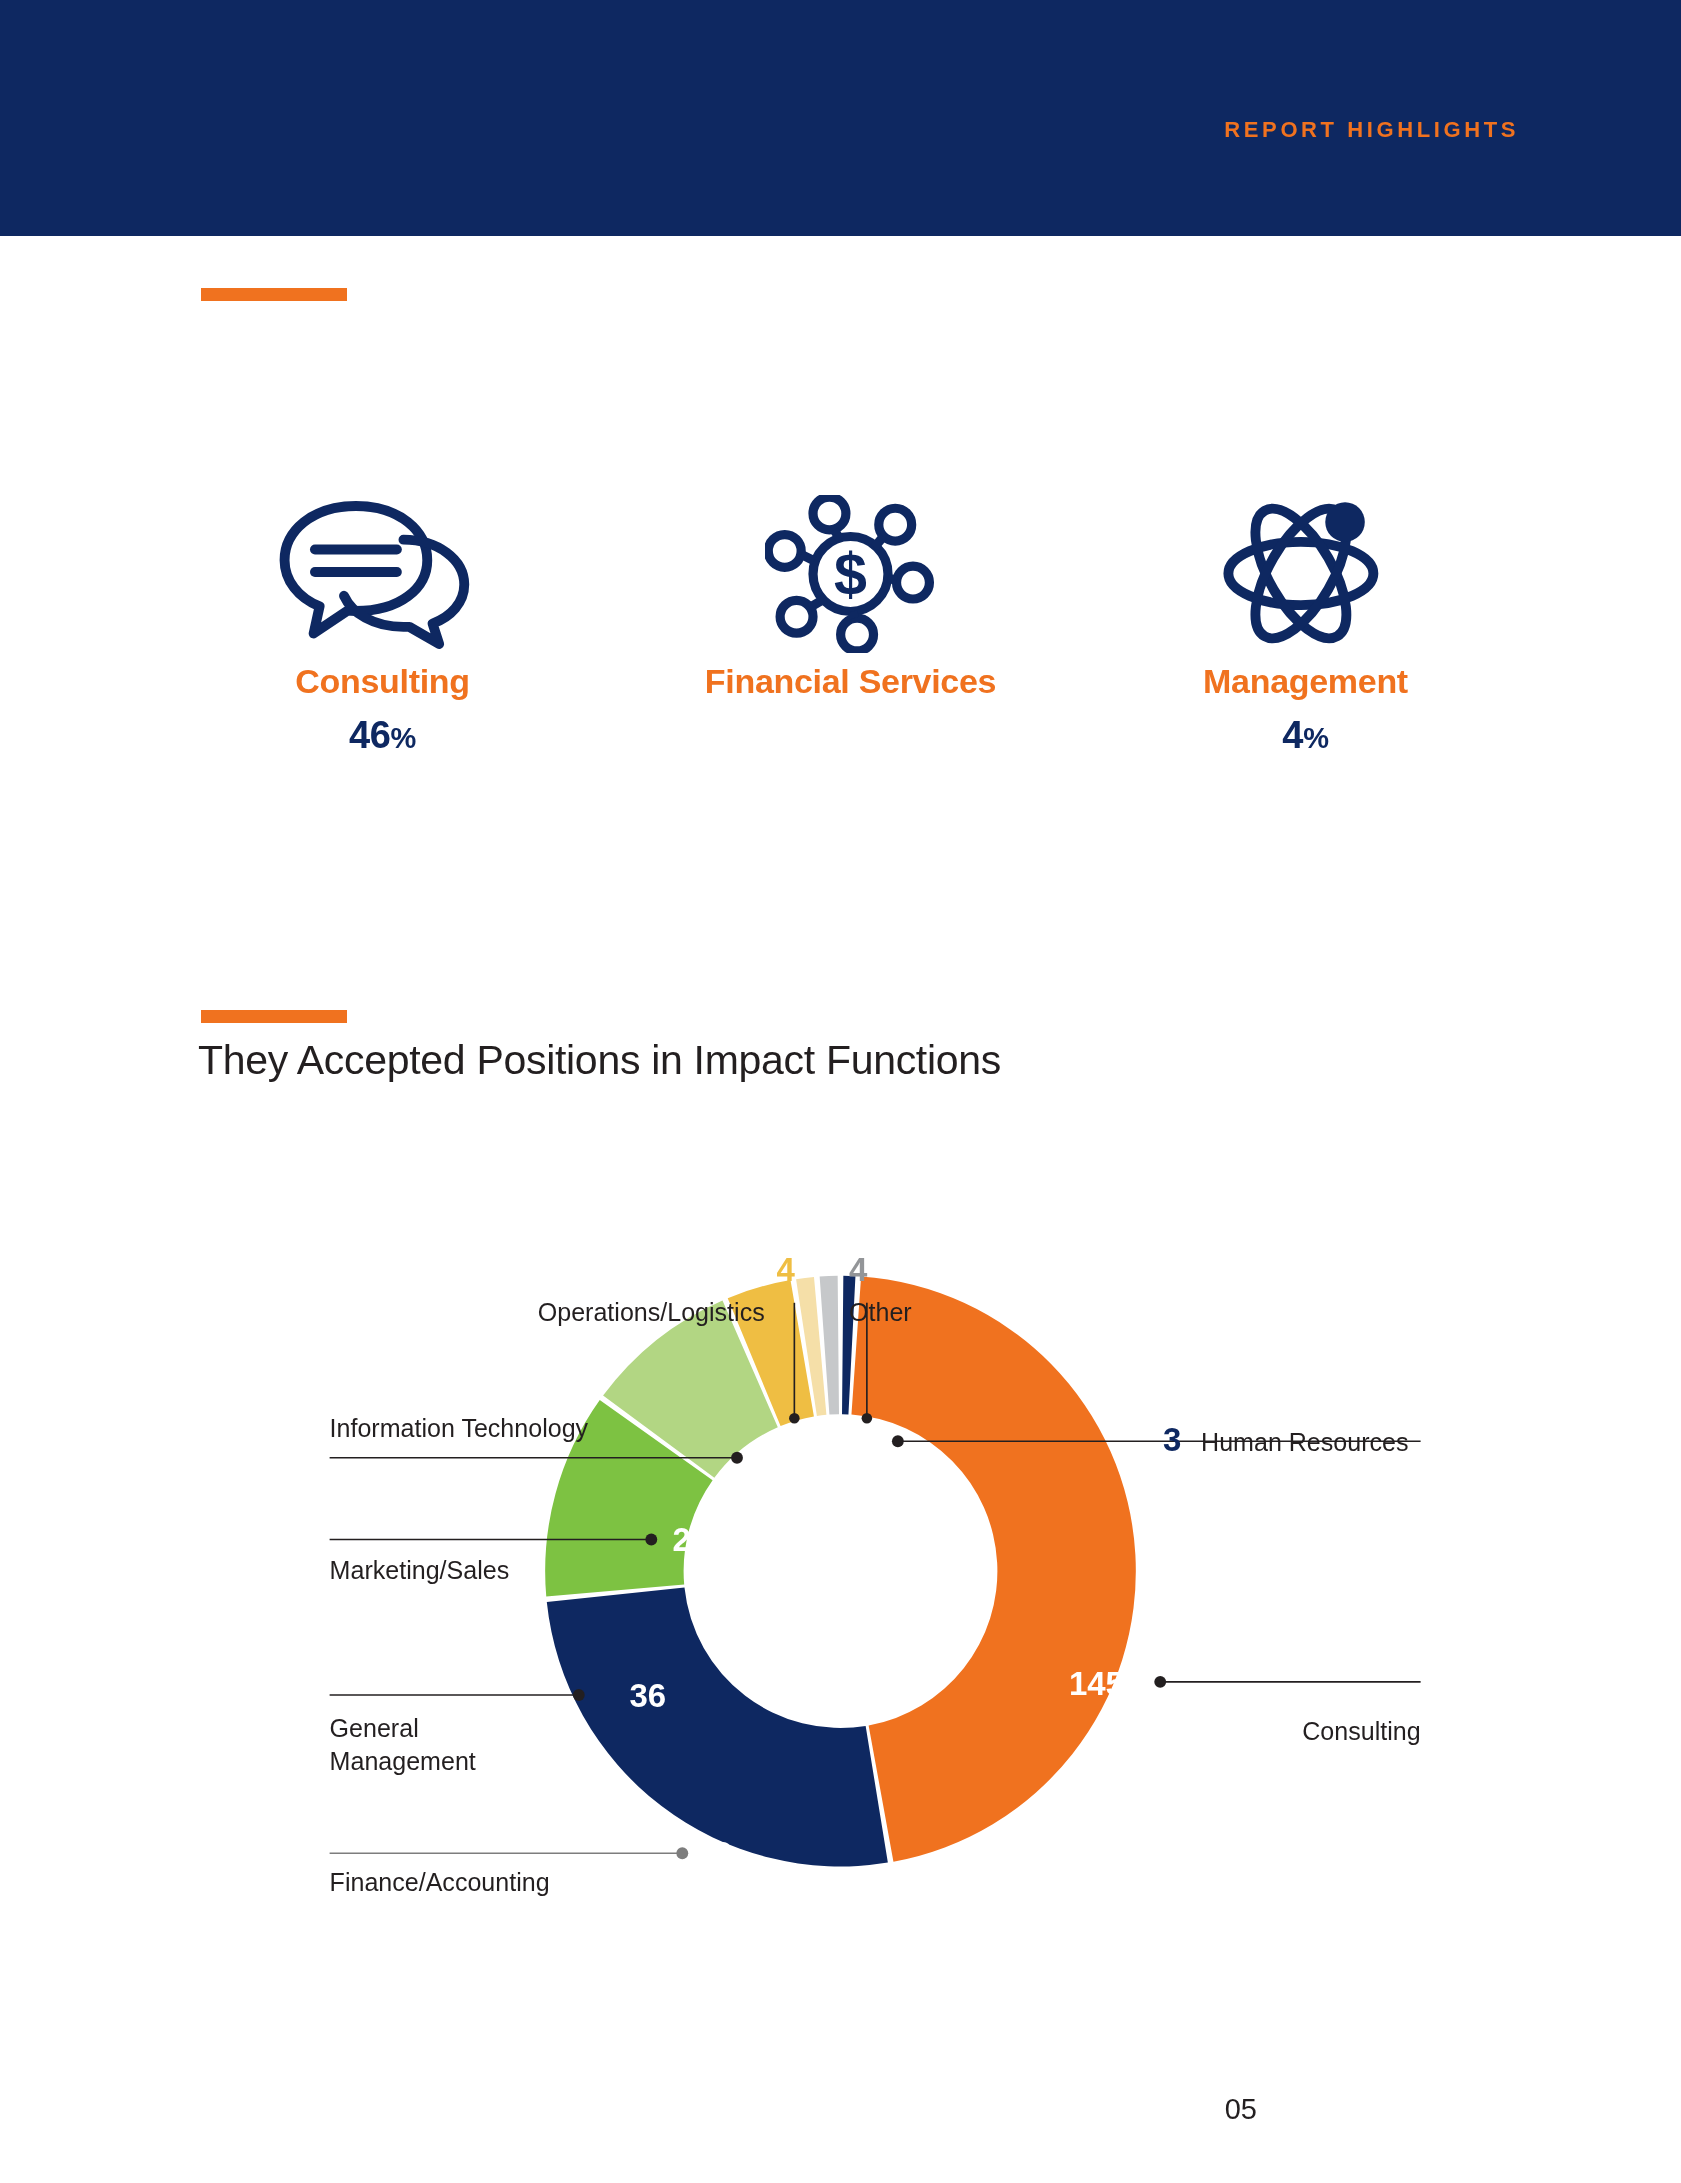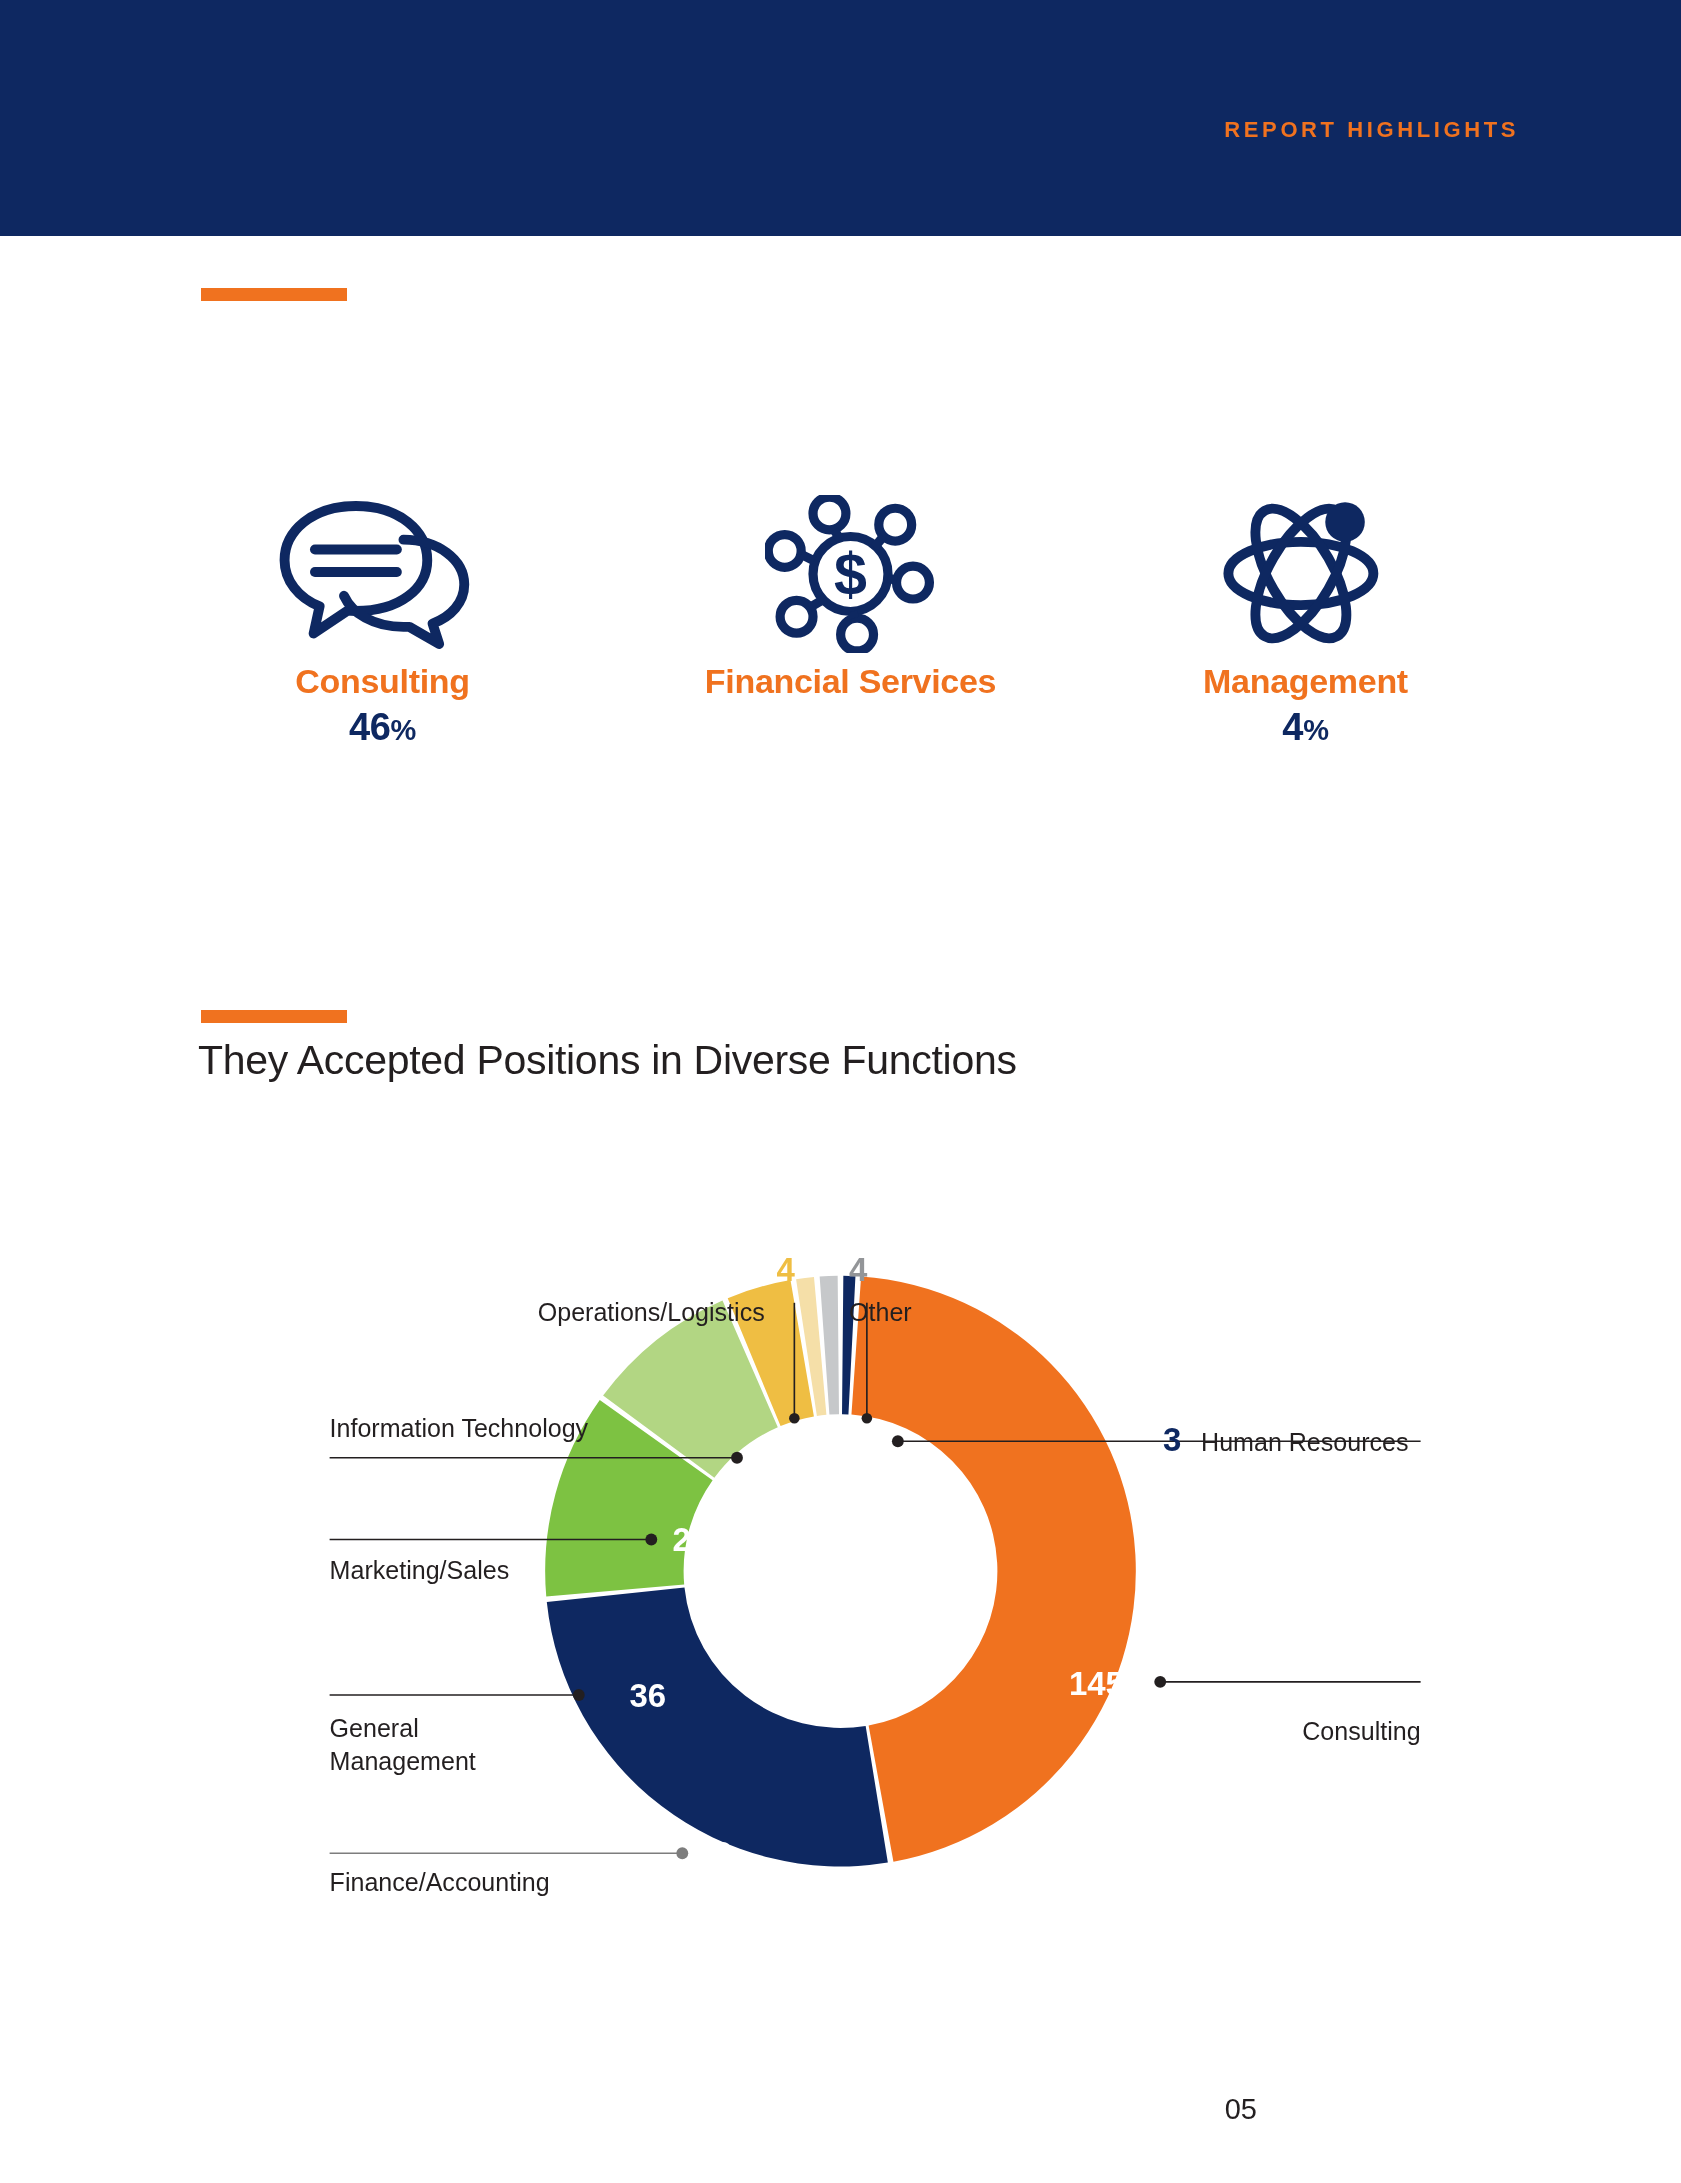--- a/index.html
+++ b/index.html
@@ -85,21 +85,21 @@
   .industry-label {
     margin-top: 8px;
     font-size: 34px;
     font-weight: bold;
     color: #f0721f;
     letter-spacing: -0.3px;
     line-height: 1.05;
     font-family: "Liberation Sans", sans-serif;
   }
   .industry-value {
-    margin-top: 8px;
+    margin-top: 16px;
     color: #0e2861;
     font-weight: bold;
     letter-spacing: -0.3px;
     line-height: 1.05;
     font-family: "Liberation Sans", sans-serif;
   }
   .industry-value .num { font-size: 38px; }
   .industry-value .pct { font-size: 29px; }
 
   
@@ -211,21 +211,21 @@
       </div>
       <div class="industry-label">Management</div>
       <div class="industry-value">
         <span class="num">4</span><span class="pct">%</span>
       </div>
     </div>
 
   </div>
 
   <div class="rule" id="rule-2"></div>
-  <div class="section-title" id="title-2">They Accepted Positions in Diverse Functions</div>
+  <div class="section-title" id="title-2">They Accepted Positions in Impact Functions</div>
 
   <div class="chart-area">
     <svg class="chart-svg" width="1681" height="811" viewBox="0 0 2550 1230">
 
       <g id="donut-slices">
           <path d="M 1279.3004252311553 174.02064071786606 A 448 448 0 0 1 1297.6693795153672 174.5739175770055 L 1287.0431078675388 384.3048937127842 A 238 238 0 0 0 1277.284600904051 384.01096538136636 Z" fill="#0e2861"></path>
           <path d="M 1306.2546382689468 175.09156688793922 A 448 448 0 0 1 1355.3061565257867 1062.743600321157 L 1317.6626456543243 856.1450376706147 A 238 238 0 0 0 1291.604026580378 384.5798949092177 Z" fill="#f0721f"></path>
           <path d="M 1346.8302071943847 1064.2040494323992 A 448 448 0 0 1 829.4650394210349 668.9318538084746 L 1038.3095521924247 646.9325473357521 A 238 238 0 0 0 1313.1597975720167 856.9209012609621 Z" fill="#0e2861"></path>
           <path d="M 828.6461745534544 660.3700730939458 A 448 448 0 0 1 909.7887436491121 362.5298895159481 L 1080.9815200635908 484.1565038053475 A 238 238 0 0 0 1037.8745302315226 642.3841013311587 Z" fill="#7dc242"></path>
           <path d="M 914.8372101571556 355.5665846545913 A 448 448 0 0 1 1095.9790569480663 211.32311734309138 L 1179.8951240036602 403.8279060885173 A 238 238 0 0 0 1083.663517895989 480.45724809775163 Z" fill="#b2d683"></path>

